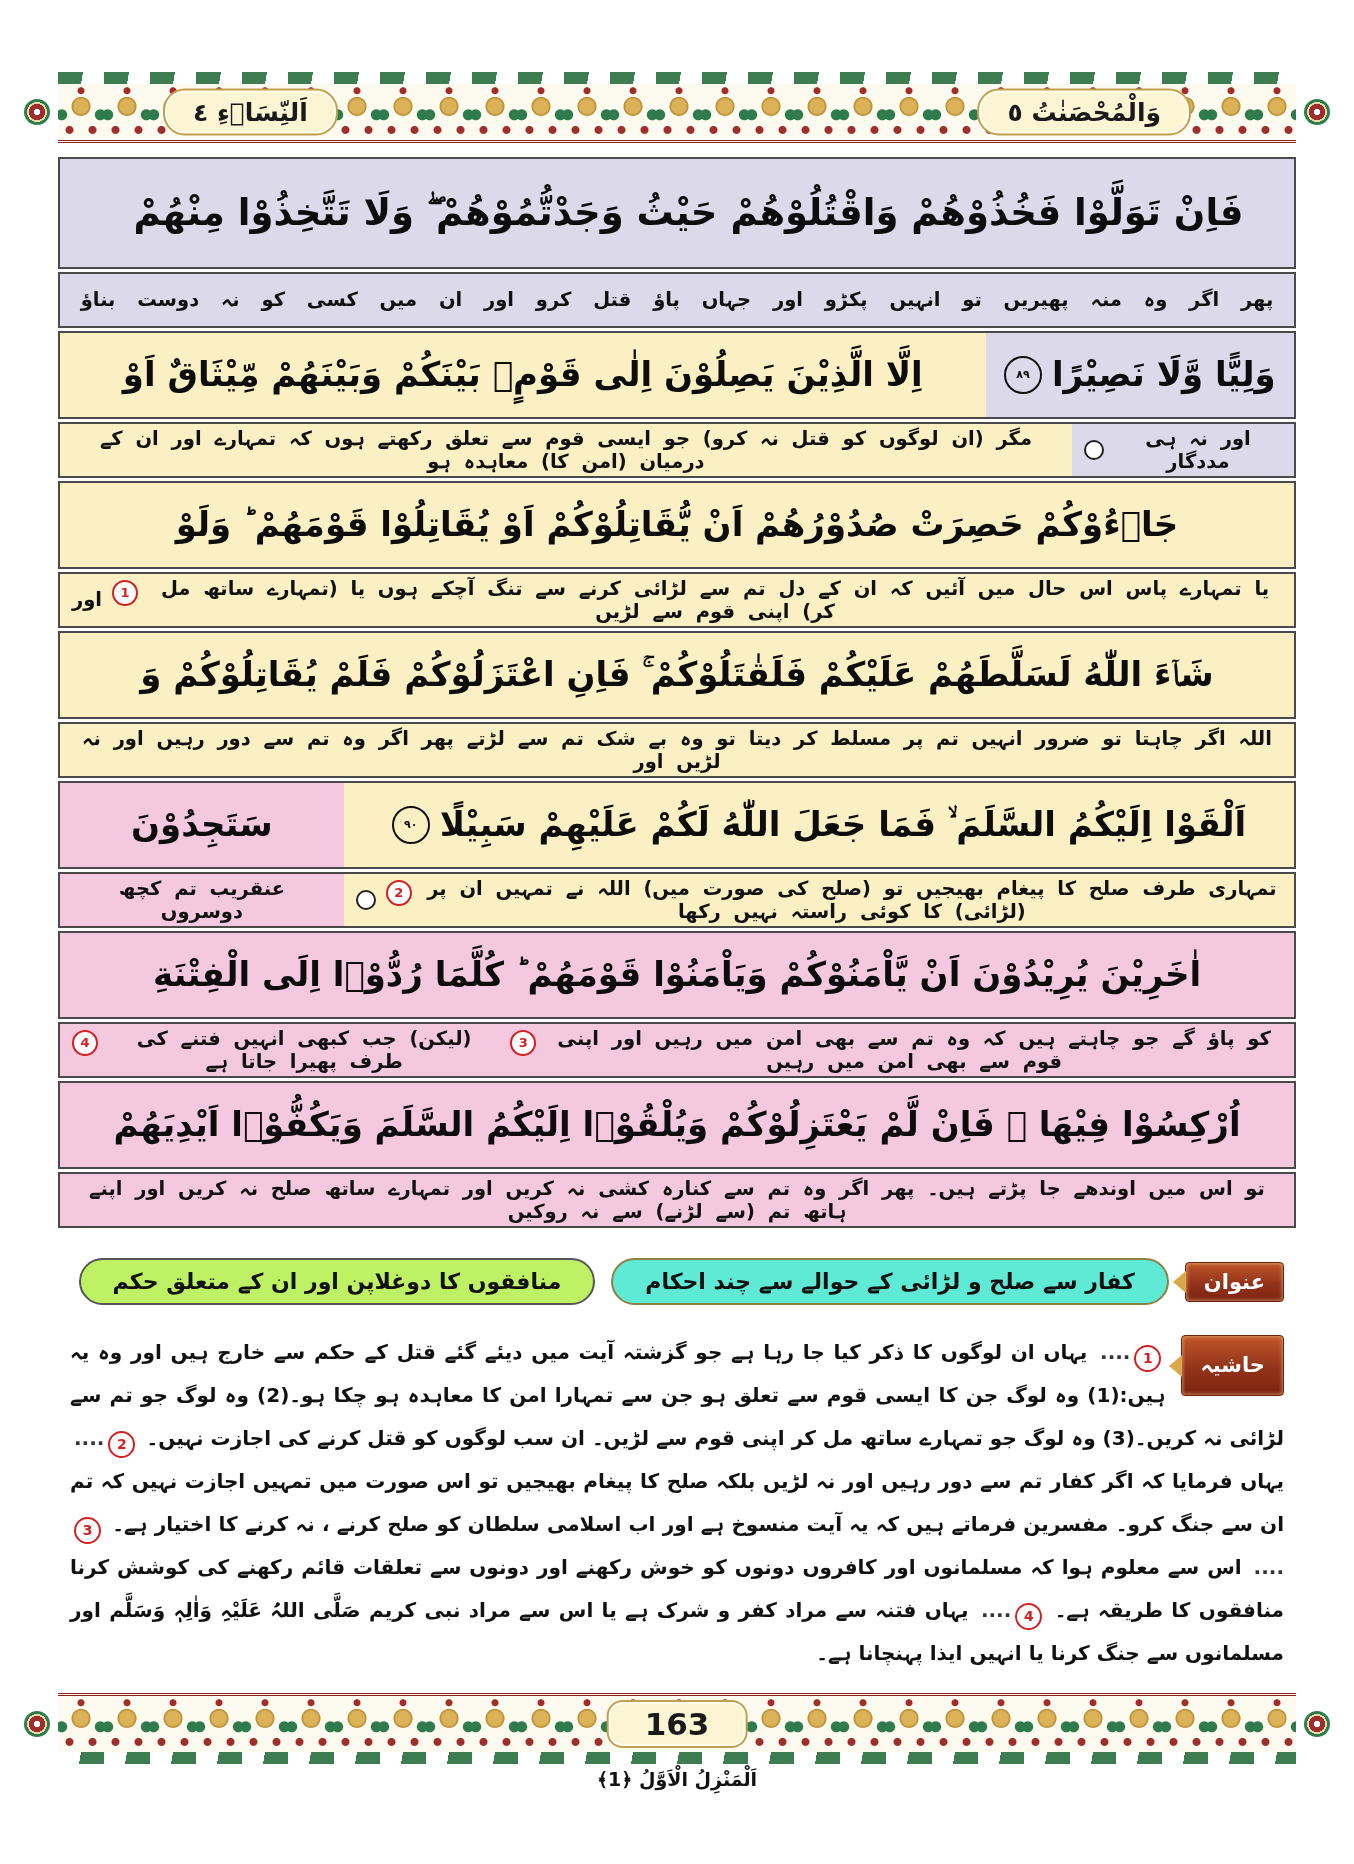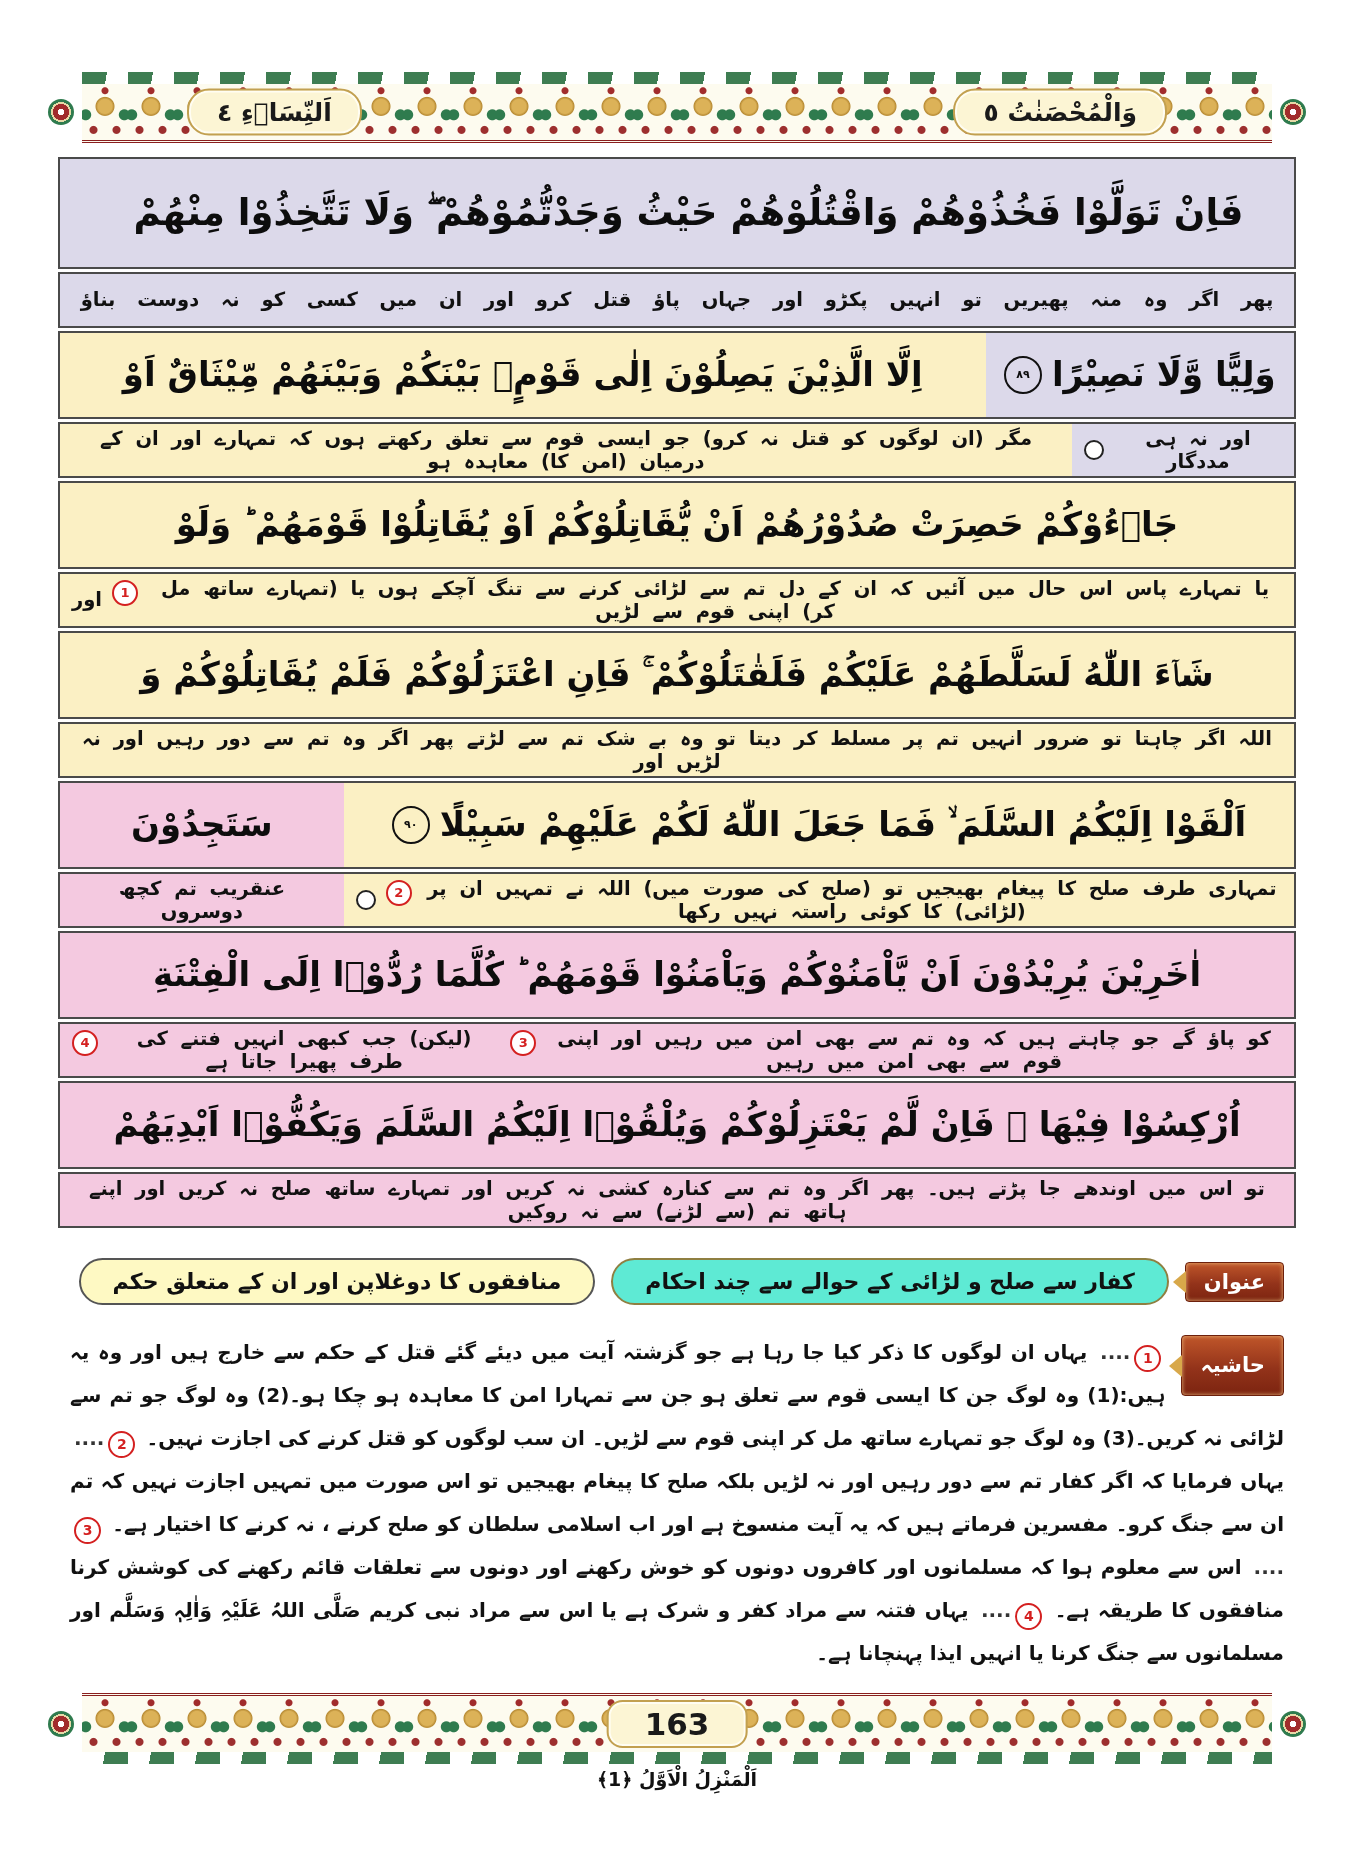--- a/index.html
+++ b/index.html
@@ -8,21 +8,21 @@
     width:1354px;height:1864px;
     margin:0 auto;
     background:#ffffff;
     overflow:hidden;
     font-family:"DejaVu Sans","Liberation Sans",sans-serif;
     direction:rtl;
   }
   
   .band{
     position:relative;
-    margin:0 82px;
+    margin:0 58px;
     height:56px;
     background:
       radial-gradient(circle at 50% 12%, #a12c2c 3px, transparent 4px) 0 0/46px 56px repeat-x,
       radial-gradient(circle at 50% 40%, #dcb258 7px, #b98c35 9px, transparent 10px) 0 0/46px 56px repeat-x,
       radial-gradient(circle at 8% 55%, #2f7b4e 5px, transparent 6px) 0 0/46px 56px repeat-x,
       radial-gradient(circle at 92% 55%, #2f7b4e 5px, transparent 6px) 0 0/46px 56px repeat-x,
       radial-gradient(circle at 50% 82%, #9d2f2f 3.5px, transparent 4.5px) 0 0/23px 56px repeat-x,
       linear-gradient(#fdfbef,#fdfbef);
   }
   .band.top{margin-top:84px;border-bottom:3px double #8a1f1f;}
@@ -105,21 +105,21 @@
   .label-box::before{
     content:"";position:absolute;left:-13px;top:50%;transform:translateY(-50%);
     border-top:11px solid transparent;border-bottom:11px solid transparent;
     border-right:13px solid #d8a84a;
   }
   .pill{
     border-radius:30px;padding:9px 32px;font-size:22px;font-weight:bold;
     color:#111;white-space:nowrap;border:2px solid #4a4a4a;
   }
   .pill.yellow{background:#5eead4;border-color:#8f7f41;}
-  .pill.pink{background:#fef9c3;border-color:#555;}
+  .pill.pink{background:#bef264;border-color:#555;}
   
   .footnotes{
     margin:26px 70px 0 70px;
     font-size:20px;font-weight:bold;color:#111;
     line-height:2.15;text-align:justify;direction:rtl;
   }
   .footnotes .label-box{float:right;margin-left:16px;margin-top:4px;}
   .fn-inline-marker{
     display:inline-flex;align-items:center;justify-content:center;
     width:23px;height:23px;border:2px solid #d42020;border-radius:50%;

